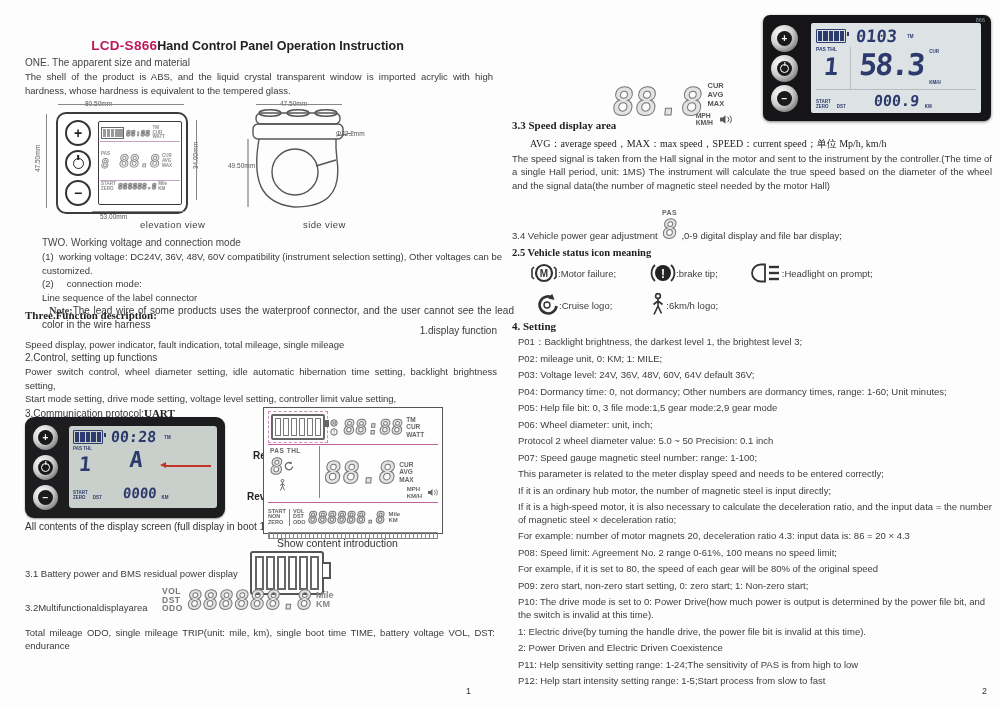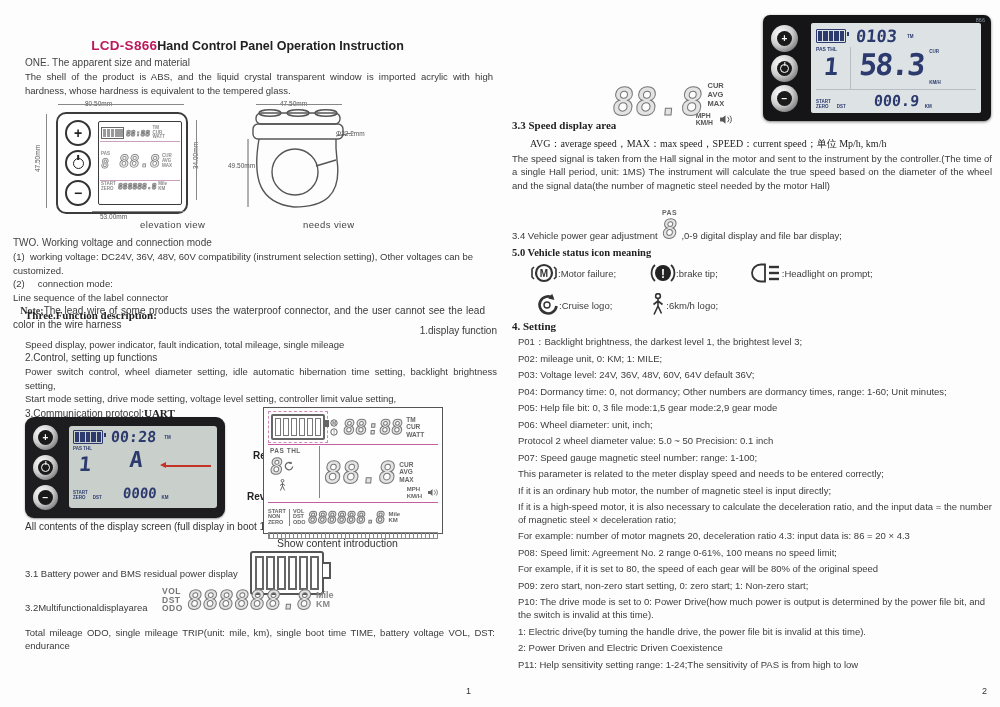--- a/index.html
+++ b/index.html
@@ -36,21 +36,21 @@
   .mini-col{display:flex;flex-direction:column;line-height:1.05;font-weight:bold;color:#8a8a8a;}
   .dim{font-size:6.5px;color:#555;white-space:nowrap;}
   .dimline{position:absolute;border-color:#888!important;}
   .vtext{transform:rotate(-90deg);transform-origin:center;}
 
   
   .sidev{top:100px;left:232px;width:135px;height:122px;}
   .caption{font-size:9.5px;color:#444;letter-spacing:.4px;}
 
   
-  .sec-two{top:236px;left:13px;width:472px;}
+  .sec-two{top:236px;left:42px;width:472px;}
   .sec-three{top:308px;left:25px;width:472px;}
 
   
   .bootphoto{top:417px;left:25px;width:200px;height:101px;background:#1d1d1f;border-radius:9px;box-shadow:0 1px 2px rgba(0,0,0,.4);}
   .chrome{position:absolute;left:8px;width:25px;height:25px;border-radius:50%;
           background:radial-gradient(circle at 35% 32%,#ffffff,#cfcfcf 45%,#6f6f6f 85%);
           display:flex;align-items:center;justify-content:center;}
   .chrome .inner{width:15px;height:15px;border-radius:50%;background:#1a1a1a;display:flex;align-items:center;justify-content:center;color:#fff;font-weight:bold;font-size:10px;line-height:1;}
   .bootlcd{position:absolute;left:44px;top:9px;width:148px;height:82px;background:#c9cfcb;border-radius:3px;padding:2px 4px;box-sizing:border-box;}
   .batt-dark{width:26px;height:10px;border:1.5px solid #2c3a6e;border-radius:1px;position:relative;display:flex;gap:1px;padding:1px;}
@@ -202,21 +202,21 @@
         <rect x="24" y="13" width="84" height="11" rx="5"></rect>
         <rect x="21" y="24" width="90" height="15" rx="5"></rect>
         <path d="M27,39 C20,80 28,103 62,107 C92,107 110,96 105,60 L104,48 L104,39"></path>
         <circle cx="63" cy="72" r="23"></circle>
         <path d="M84,66 L104,60"></path>
         <line x1="104" y1="36" x2="120" y2="33" stroke-width="0.9"></line>
         <line x1="16" y1="39" x2="16" y2="107" stroke-width="0.9"></line>
       </g>
     </svg>
   </div>
-  <div class="abs caption" style="top:219px;left:303px;">needs view</div>
+  <div class="abs caption" style="top:219px;left:303px;">side view</div>
 
   <div class="abs small sec-two">
     <div class="heading">TWO. Working voltage and connection mode</div>
     <div>(1)&nbsp; working voltage: DC24V, 36V, 48V, 60V compatibility (instrument selection setting), Other voltages can be customized.</div>
     <div>(2)&nbsp;&nbsp;&nbsp;&nbsp; connection mode:</div>
     <div>Line sequence of the label connector</div>
     <div class="just" style="font-size:10px;">&nbsp;&nbsp;<span class="serif b">Note:</span><span>The lead wire of some products uses the waterproof connector, and the user cannot see the lead color in the wire harness</span></div>
   </div>
 
   <div class="abs small sec-three">
@@ -470,21 +470,21 @@
 
   <div class="abs" style="top:200px;left:512px;display:flex;align-items:flex-end;height:42px;">
     <span class="small">3.4 Vehicle power gear adjustment</span>
     <span class="pas8">
       <span class="ci-lbl">PAS</span>
       <span class="seg seg-outline" style="font-size:26px;">8</span>
     </span>
     <span class="small">,0-9 digital display and file bar display;</span>
   </div>
 
-  <div class="abs serif b" style="top:247px;left:512px;font-size:10.5px;color:#222;">5.0 Vehicle status icon meaning</div>
+  <div class="abs serif b" style="top:247px;left:512px;font-size:10.5px;color:#222;">2.5 Vehicle status icon meaning</div>
   <div class="abs irow" style="top:262px;left:530px;">
     <svg width="28" height="22" viewBox="0 0 28 22">
       <path d="M4,5 L2,7 L2,15 L4,17" fill="none" stroke="#333" stroke-width="1.6"></path>
       <path d="M24,5 L26,7 L26,15 L24,17" fill="none" stroke="#333" stroke-width="1.6"></path>
       <circle cx="14" cy="11" r="8" fill="none" stroke="#333" stroke-width="2.2"></circle>
       <text x="14" y="15" font-size="10" font-weight="bold" text-anchor="middle" fill="#333" font-family="Liberation Sans, sans-serif">M</text>
     </svg>
     <span>:Motor failure;</span>
     <span style="width:34px;"></span>
     <svg width="26" height="22" viewBox="0 0 26 22">
@@ -532,17 +532,18 @@
     <div class="pline">If it is an ordinary hub motor, the number of magnetic steel is input directly;</div>
     <div class="pline">If it is a high-speed motor, it is also necessary to calculate the deceleration ratio, and the input data = the number of magnetic steel × deceleration ratio;</div>
     <div class="pline">For example: number of motor magnets 20, deceleration ratio 4.3: input data is: 86 = 20 × 4.3</div>
     <div class="pline">P08: Speed limit:  Agreement No. 2 range 0-61%, 100 means no speed limit;</div>
     <div class="pline">For example, if it is set to 80, the speed of each gear will be 80% of the original speed</div>
     <div class="pline">P09: zero start, non-zero start setting, 0: zero start; 1: Non-zero start;</div>
     <div class="pline">P10: The drive mode is set to 0: Power Drive(how much power is output is determined by the power file bit, and the switch is invalid at this time).</div>
     <div class="pline">1: Electric drive(by turning the handle drive, the power file bit is invalid at this time).</div>
     <div class="pline">2: Power Driven and Electric Driven Coexistence</div>
     <div class="pline">P11: Help sensitivity setting range: 1-24;The sensitivity of PAS is from high to low</div>
+    <div class="pline">P12: Help start intensity setting range: 1-5;Start process from slow to fast</div>
   </div>
 
   <div class="abs pagenum" style="top:686px;left:982px;">2</div>
 
 </div>
 
 </body></html>

